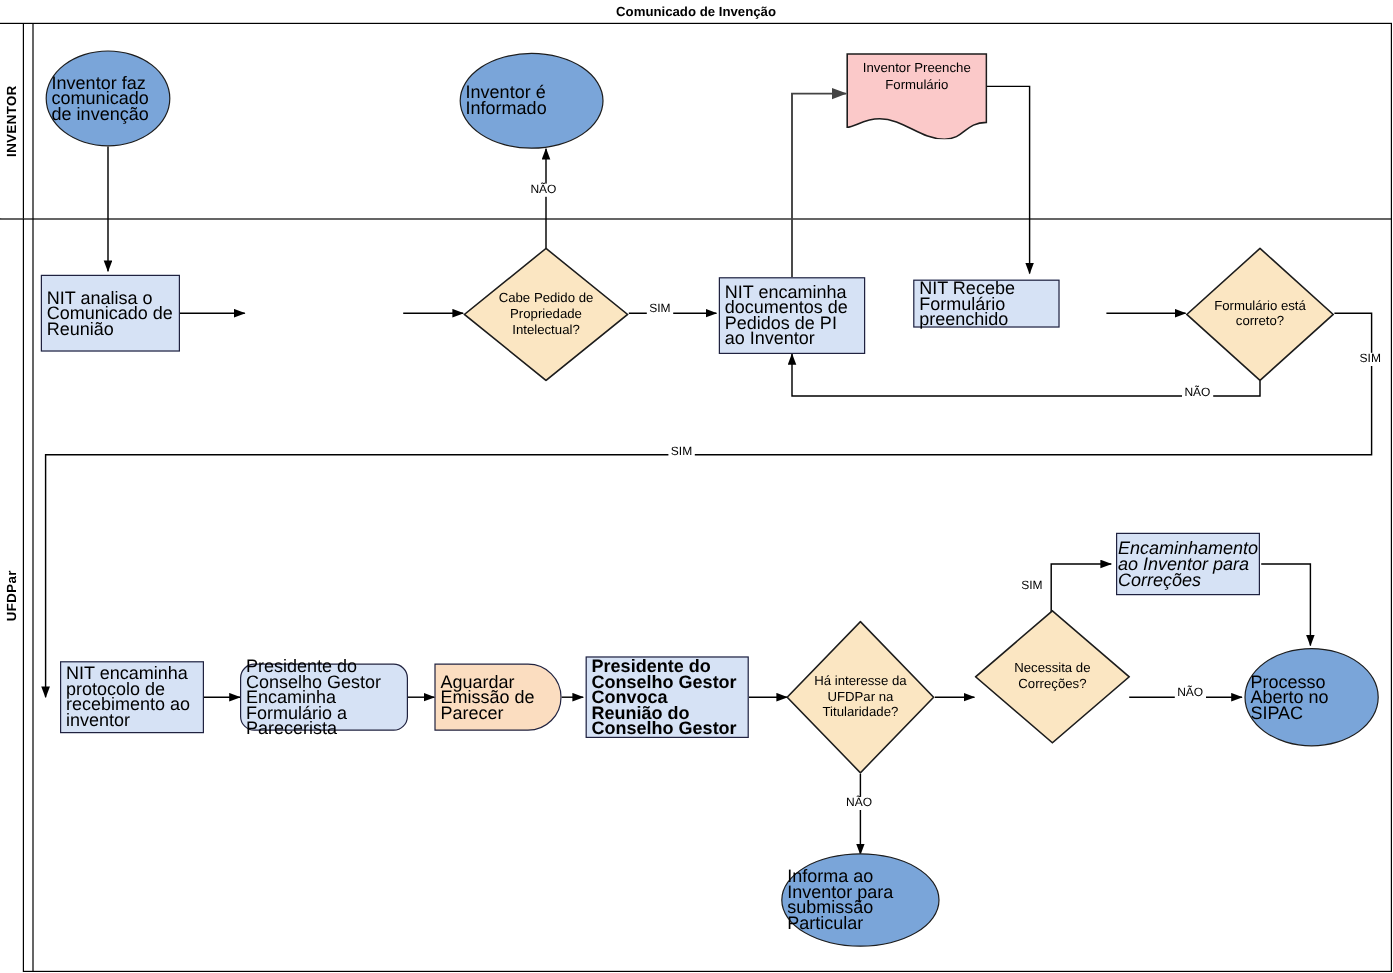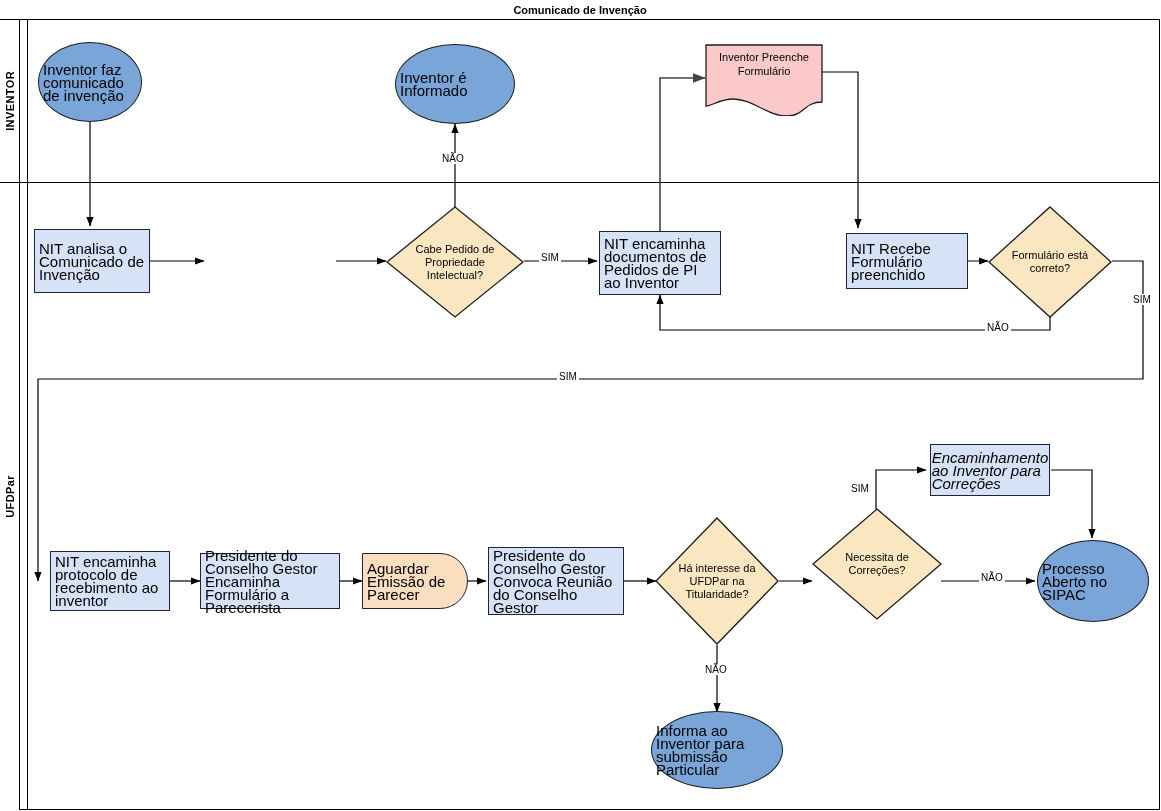--- a/index.html
+++ b/index.html
@@ -108,77 +108,77 @@
   <div class="edge-label" style="left:1131px;top:294px;">SIM</div>
   <div class="edge-label" style="left:557px;top:371px;">SIM</div>
   <div class="edge-label" style="left:703px;top:664px;">NÃO</div>
   <div class="edge-label" style="left:849px;top:483px;">SIM</div>
   <div class="edge-label" style="left:979px;top:572px;">NÃO</div>
 
   <div class="node ellipse" style="left:38px;top:42px;width:104px;height:80px;">
     <span>Inventor faz comunicado de invenção</span>
   </div>
 
-  <div class="node ellipse" style="left:395px;top:44px;width:120px;height:80px;">
+  <div class="node ellipse" style="left:383px;top:44px;width:120px;height:80px;">
     <span>Inventor é Informado</span>
   </div>
 
   <div class="doc" style="left:705px;top:44px;width:118px;height:72px;">
     <svg width="118" height="72" viewBox="0 0 118 72">
       <path d="M1,1 L117,1 L117,58 C99,58 99,72 82,72 C62,72 48,55 28,55 C15,55 7,62 1,62 Z" fill="#fbc9c9" stroke="#1d1d1d" stroke-width="1.3"></path>
     </svg>
     <div class="doctxt">
         <span>Inventor Preenche Formulário</span>
       </div>
   </div>
 
   <div class="node proc" style="left:34px;top:229px;width:116px;height:64px;">
-    <span>NIT analisa o Comunicado de Invenção</span>
+    <span>NIT analisa o Comunicado de Reunião</span>
   </div>
 
 
   <div class="diamond" style="left:386px;top:206px;width:138px;height:112px;">
     <svg width="138" height="112" viewBox="0 0 138 112">
       <polygon points="69,1 137,56 69,111 1,56" fill="#fbe6c2" stroke="#1d1d1d" stroke-width="1.3"></polygon>
     </svg>
     <div class="dtxt">
         <span>Cabe Pedido de Propriedade Intelectual?</span>
       </div>
   </div>
 
   <div class="node proc" style="left:599px;top:231px;width:122px;height:64px;">
     <span>NIT encaminha documentos de Pedidos de PI ao Inventor</span>
   </div>
 
-  <div class="node proc" style="left:846px;top:233px;width:122px;height:56px;">
+  <div class="node proc" style="left:761px;top:233px;width:122px;height:40px;">
     <span>NIT Recebe Formulário preenchido</span>
   </div>
 
   <div class="diamond" style="left:988px;top:206px;width:124px;height:112px;">
     <svg width="124" height="112" viewBox="0 0 124 112">
       <polygon points="62,1 123,56 62,111 1,56" fill="#fbe6c2" stroke="#1d1d1d" stroke-width="1.3"></polygon>
     </svg>
     <div class="dtxt">
         <span>Formulário está correto?</span>
       </div>
   </div>
 
   <div class="node proc" style="left:50px;top:551px;width:120px;height:60px;">
     <span>NIT encaminha protocolo de recebimento ao inventor</span>
   </div>
 
-  <div class="node proc" style="left:200px;top:553px;width:140px;height:56px;">
+  <div class="node proc" style="left:200px;top:553px;width:140px;height:56px;border-radius:12px;">
     <span>Presidente do Conselho Gestor Encaminha Formulário a Parecerista</span>
   </div>
 
   <div class="node wait" style="left:362px;top:553px;width:106px;height:56px;">
     <span>Aguardar Emissão de Parecer</span>
   </div>
 
-  <div class="node proc" style="left:488px;top:547px;width:136px;height:68px;">
+  <div class="node proc" style="left:488px;top:547px;width:136px;height:68px;font-weight:bold;">
     <span>Presidente do Conselho Gestor Convoca Reunião do Conselho Gestor</span>
   </div>
 
   <div class="diamond" style="left:655px;top:517px;width:124px;height:128px;">
     <svg width="124" height="128" viewBox="0 0 124 128">
       <polygon points="62,1 123,64 62,127 1,64" fill="#fbe6c2" stroke="#1d1d1d" stroke-width="1.3"></polygon>
     </svg>
     <div class="dtxt">
         <span>Há interesse da UFDPar na Titularidade?</span>
       </div>

